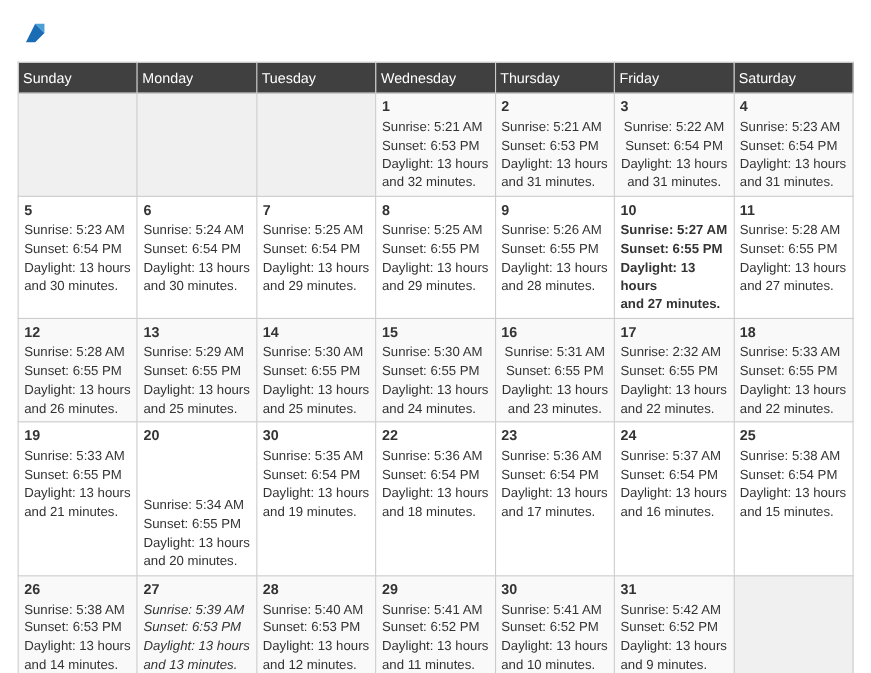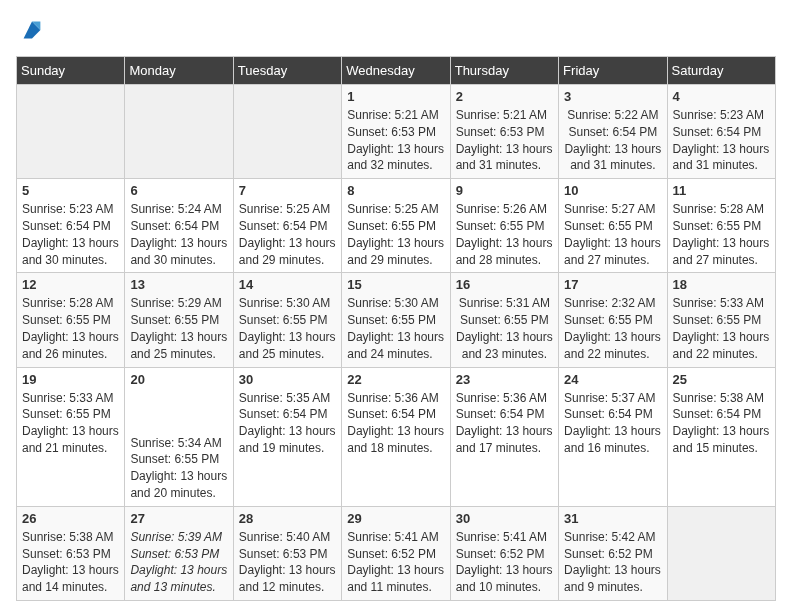--- a/index.html
+++ b/index.html
@@ -188,21 +188,21 @@
         </td>
         <td>
           <span class="day-number">9</span>
           <div class="day-info" style="white-space: pre-line;">Sunrise: 5:26 AM
 Sunset: 6:55 PM
 Daylight: 13 hours
 and 28 minutes.</div>
         </td>
         <td>
           <span class="day-number">10</span>
-          <div class="day-info" style="white-space: pre-line;">Sunrise: 5:27 AM
+          <div class="day-info" style="white-space: pre-line; font-weight: bold;">Sunrise: 5:27 AM
 Sunset: 6:55 PM
 Daylight: 13 hours
 and 27 minutes.</div>
         </td>
         <td>
           <span class="day-number">11</span>
           <div class="day-info" style="white-space: pre-line;">Sunrise: 5:28 AM
 Sunset: 6:55 PM
 Daylight: 13 hours
 and 27 minutes.</div>

